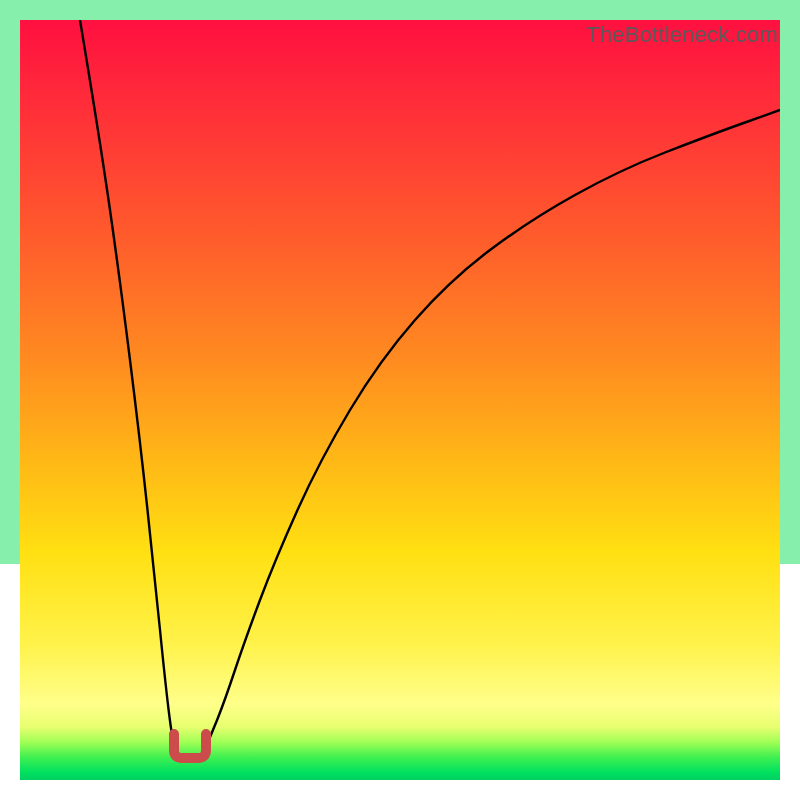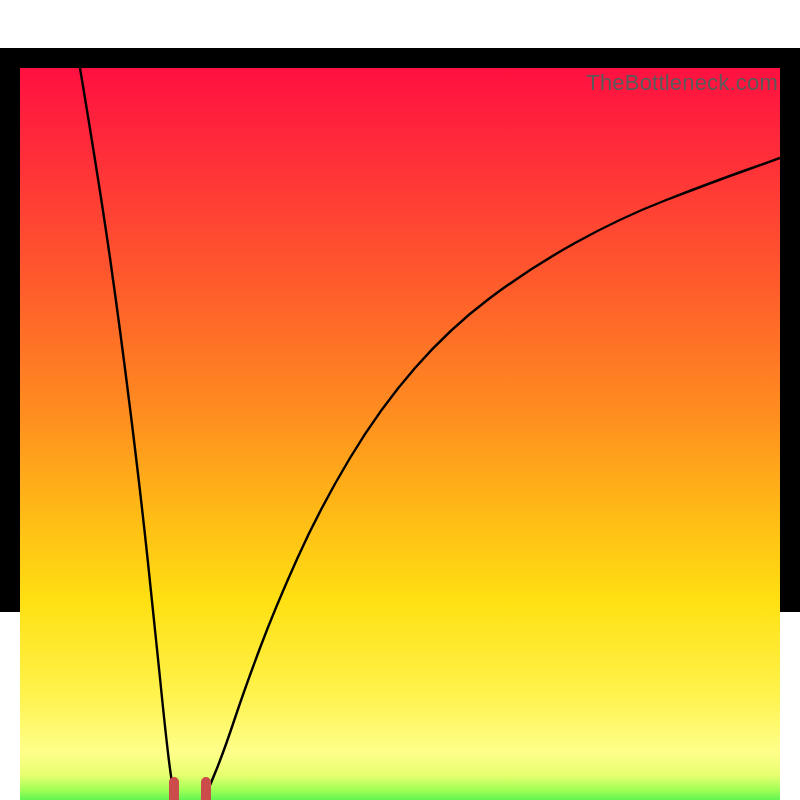--- a/index.html
+++ b/index.html
@@ -6,23 +6,22 @@
     margin: 0;
     padding: 0;
     width: 800px;
     height: 800px;
     overflow: hidden;
     font-family: Arial, Helvetica, sans-serif;
   }
   .frame {
     width: 800px;
     height: 564px;
-    background: #000000;
+    background: #86efac;
     position: relative;
-    margin-top: 48px;
   }
   .plot-area {
     position: absolute;
     left: 20px;
     top: 20px;
     width: 760px;
     height: 760px;
     overflow: hidden;
   }
   .gradient {

